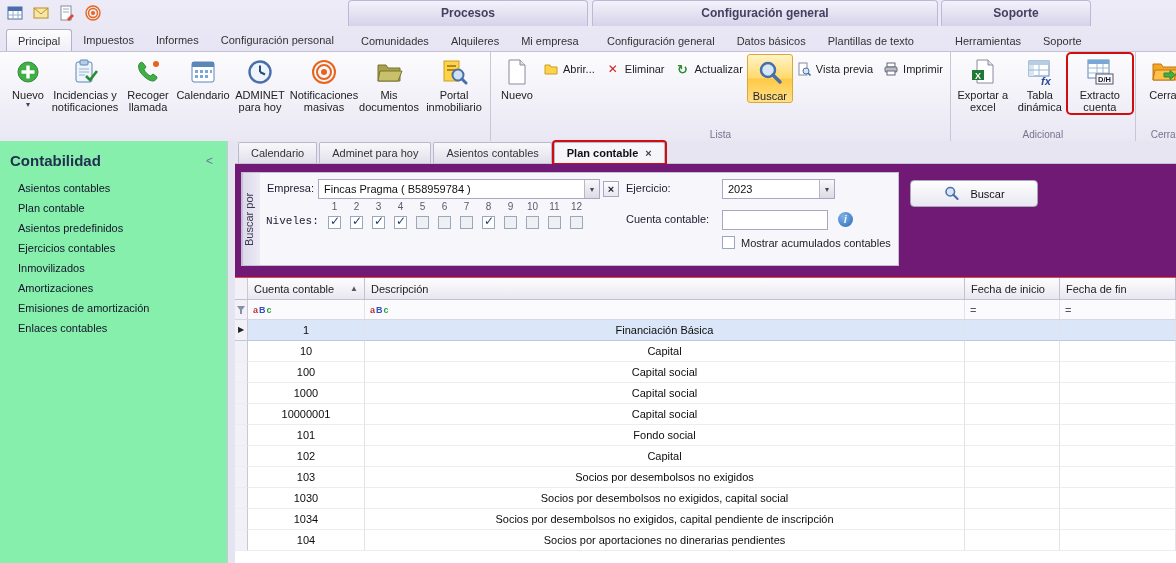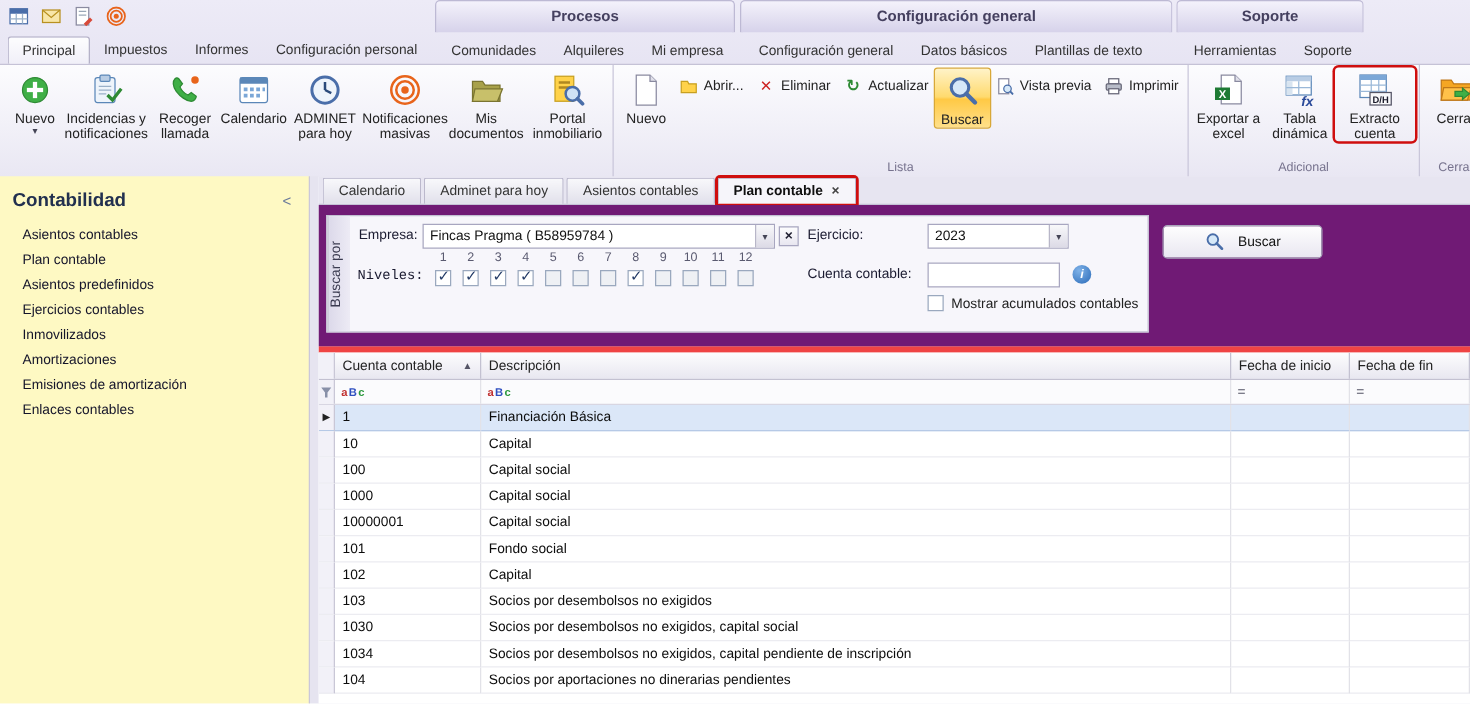--- a/index.html
+++ b/index.html
@@ -37,21 +37,21 @@
   .sicon svg { width:14px; height:14px; }
   .x-glyph { color:#cc2222; font-weight:bold; font-size:12px; }
   .refresh-glyph { color:#2e8a34; font-weight:bold; font-size:13px; }
   .annotated { box-shadow:0 0 0 2px #cf0e0e; }
 
   
   .w46{width:46px}.w52{width:52px}.w56{width:56px}.w58{width:58px}.w62{width:62px}.w64{width:64px}.w66{width:66px}.w68{width:68px}
 
   
   .main { display:flex; height:422px; }
-  .sidebar { width:248px; background:#fef9c3; border-right:1px solid #cac7da; }
+  .sidebar { width:228px; background:#86efac; border-right:1px solid #cac7da; }
   .sb-header { display:flex; justify-content:space-between; align-items:center; padding:11px 14px 9px 10px; }
   .sb-title { font-size:15px; font-weight:bold; color:#22304f; }
   .sb-collapse { color:#6a7a9a; font-size:12px; cursor:pointer; }
   .sb-item { padding:4px 6px 4px 18px; font-size:11px; color:#14142a; cursor:pointer; white-space:nowrap; }
   .splitter { width:7px; background:#e6e4f0; }
   .content { flex:1; display:flex; flex-direction:column; background:#efedf6; }
 
   .doc-tabs { height:23px; display:flex; align-items:flex-end; background:#e7e5f1; border-bottom:1px solid #c5c2d6; padding-left:3px; gap:2px; }
   .dtab { padding:4px 12px 4px; background:linear-gradient(#f8f8fb,#e1e0eb); border:1px solid #bbb8cc; border-bottom:none; border-radius:2px 2px 0 0; font-size:11px; color:#333; display:flex; align-items:center; gap:7px; cursor:pointer; white-space:nowrap; }
   .dtab.active { background:#f6f5fa; font-weight:bold; color:#101010; }
@@ -74,21 +74,21 @@
   .nivel-num { font-size:10px; color:#5a5a70; }
   .cb { width:13px; height:13px; border:1px solid #9aa8be; background:#eef0f4; position:relative; display:inline-block; }
   .cb.checked { background:#fff; }
   .cb.checked::after { content:"\2713"; position:absolute; left:1px; top:-3px; font-size:12px; font-weight:bold; color:#223a66; }
   .mostrar-row { position:absolute; display:flex; align-items:center; gap:6px; cursor:pointer; }
   .mostrar-row .cb { background:#fff; }
   .buscar-btn { position:absolute; left:675px; top:16px; width:128px; height:27px; display:flex; align-items:center; justify-content:center; gap:10px; background:linear-gradient(#fefefe,#e9e7f1); border:1px solid #a8a6ba; border-radius:4px; font-size:11px; color:#111; cursor:pointer; }
   .buscar-btn svg { width:17px; height:17px; }
 
   
-  .grid { flex:1; display:flex; flex-direction:column; background:#fff; border-top:5px solid #ef4444; overflow:hidden; }
+  .grid { flex:1; display:flex; flex-direction:column; background:#fff; border-top:1px solid #ef4444; overflow:hidden;text-align:center; }
   .grow, .ghead, .gfilter { display:flex; }
   .ghead { height:22px; background:linear-gradient(#fdfdfe,#e8e7f0); border-bottom:1px solid #c3c1d1; }
   .hcell { border-right:1px solid #c3c1d1; font-size:11px; color:#222; display:flex; align-items:center; padding:0 6px; white-space:nowrap; overflow:hidden; cursor:pointer; }
   .sort-arrow { margin-left:auto; font-size:8px; color:#556; padding-left:4px; }
   .gfilter { height:20px; background:#fbfbfd; border-bottom:1px solid #d8d6e2; }
   .fcell { border-right:1px solid #e2e2e8; display:flex; align-items:center; padding:0 5px; gap:1px; cursor:text; }
   .abc { font-size:9px; font-weight:bold; }
   .abc-a { color:#c03030; } .abc-b { color:#3050c0; } .abc-c { color:#2f9a40; }
   .eq { font-size:11px; color:#556; }
   .gbody { flex:1; overflow:hidden; }

